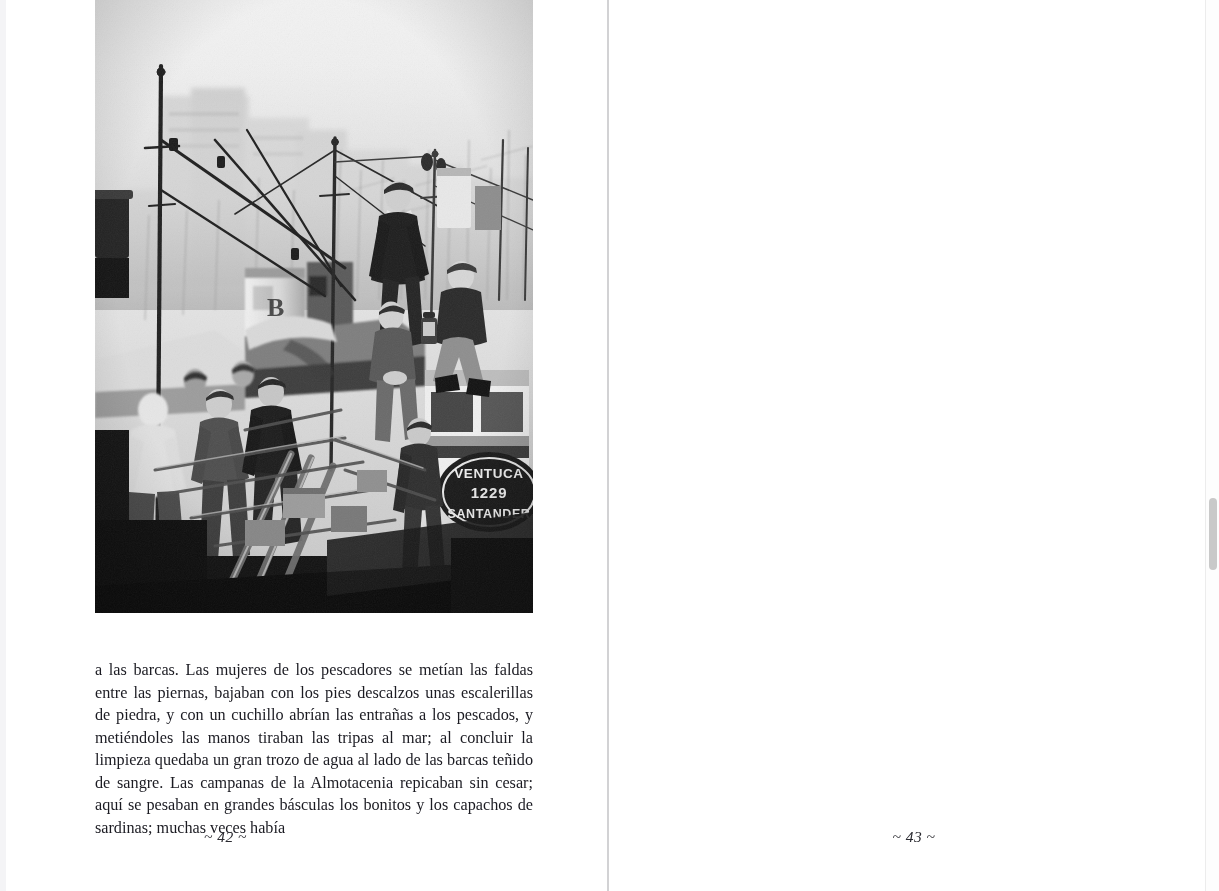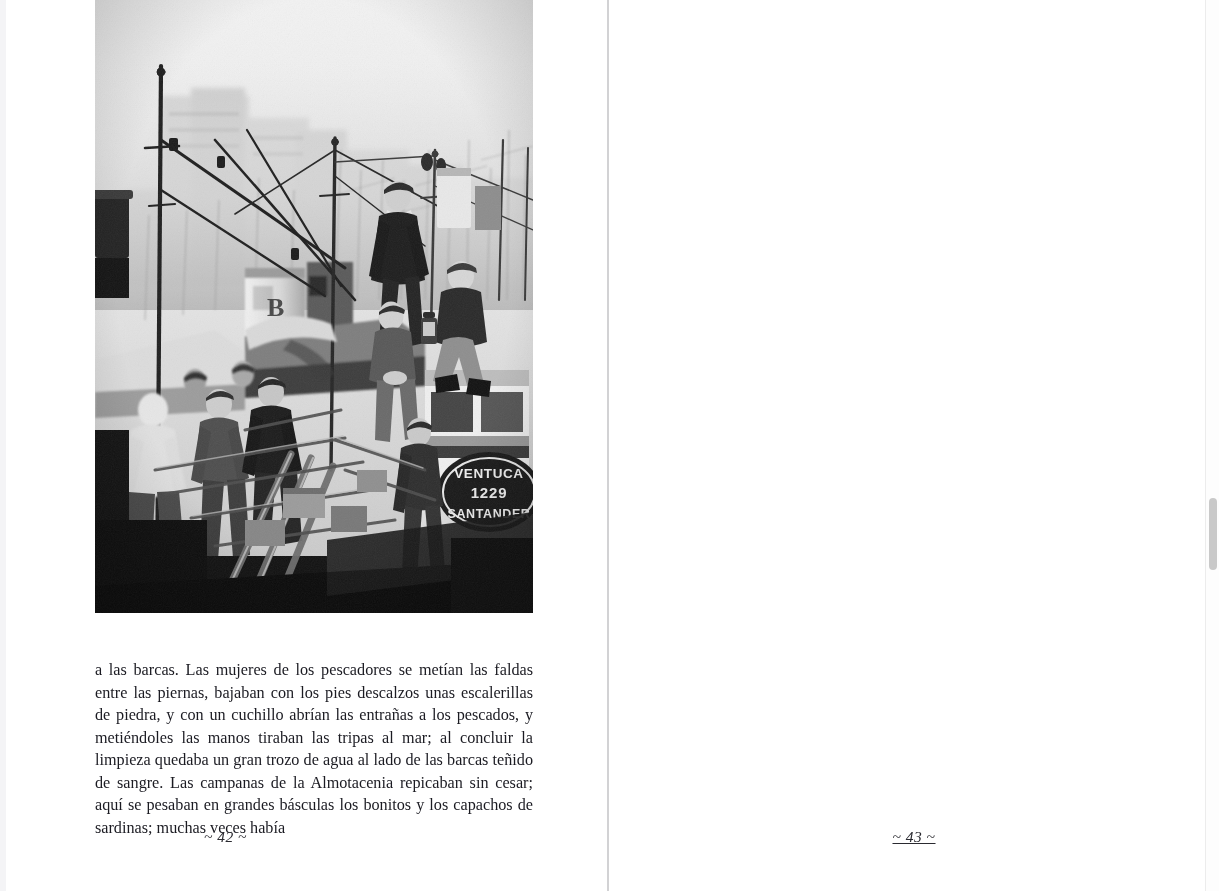--- a/index.html
+++ b/index.html
@@ -71,21 +71,21 @@
   .page-number {
     position: absolute;
     width: 100%;
     text-align: center;
     font-size: 15.5px;
     font-style: italic;
     color: #2a2a30;
     letter-spacing: 0.5px;
   }
   .page-left  .page-number { top: 828px; left: -78px; }
-  .page-right .page-number { top: 828px; left: 0px; text-decoration: underline; }
+  .page-right .page-number { top: 828px; left: 0px; }
 
   
   .textcol {
     position: absolute;
     font-size: 16.2px;
     line-height: 22.55px;
     text-align: justify;
     text-justify: inter-word;
     color: #1b1b22;
     -webkit-font-smoothing: antialiased;

